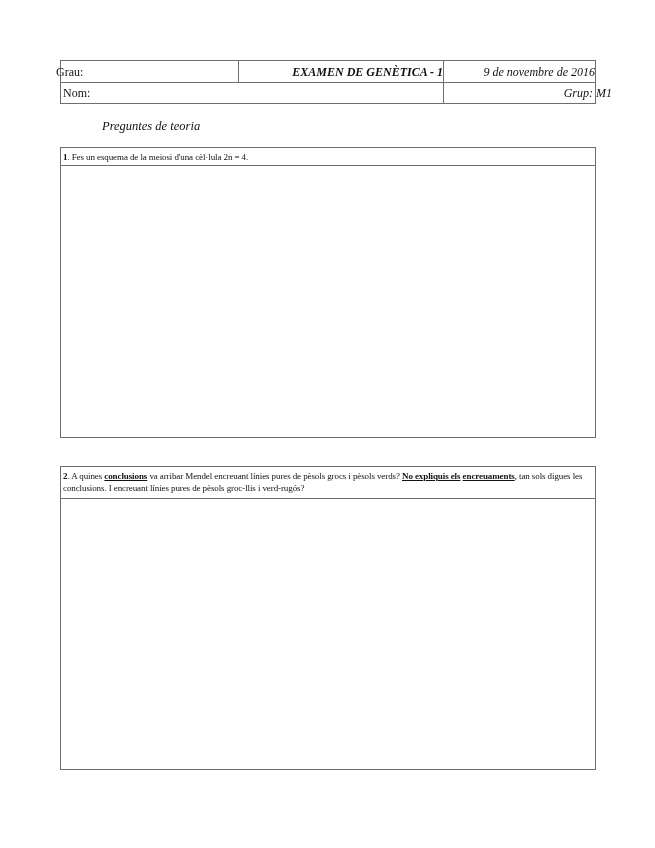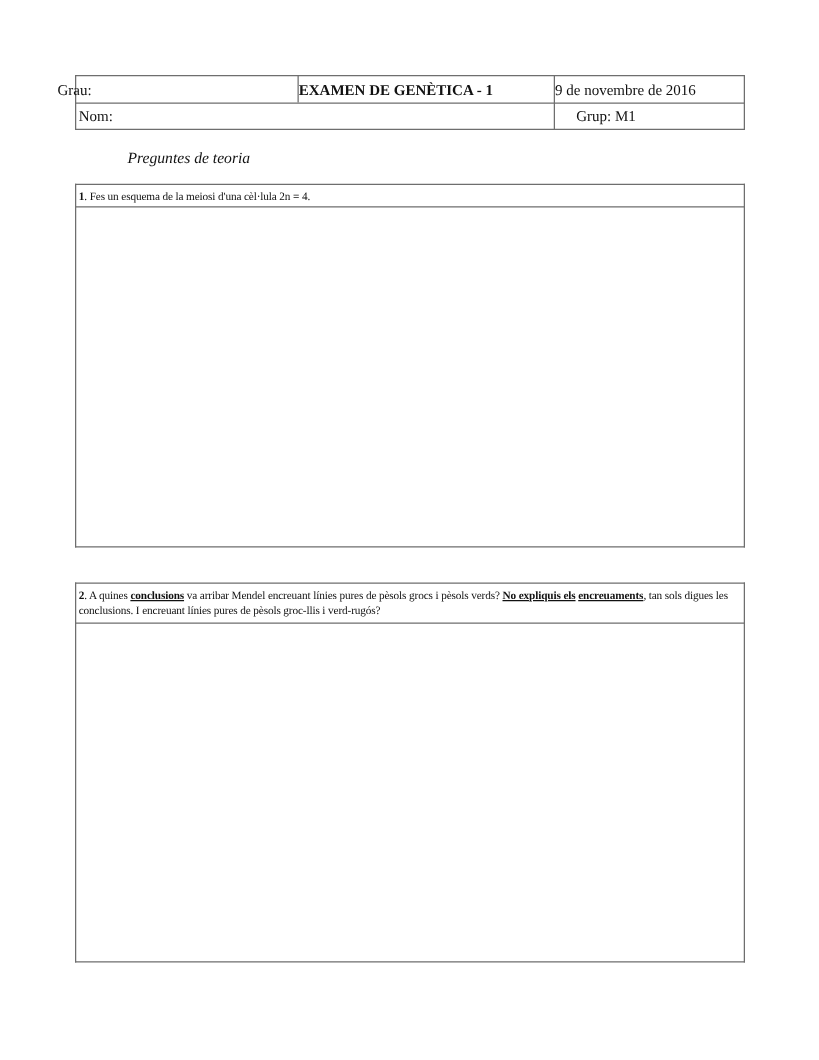--- a/index.html
+++ b/index.html
@@ -2,40 +2,40 @@
 <html><head>
   <meta charset="utf-8">
   <style>
     html, body { margin: 0; padding: 0; background: #ffffff; }
     body { width: 655px; height: 848px; position: relative; overflow: hidden;
            font-family: "Liberation Serif", "DejaVu Serif", serif; color: #111; }
     .line-h { position: absolute; height: 1px; background: #6e6e6e; }
     .line-v { position: absolute; width: 1px; background: #6e6e6e; }
     .cell { position: absolute; font-size: 12px; line-height: 14px; white-space: nowrap; }
     .bold { font-weight: bold; }
-    .center { text-align: left; }
+    .center { text-align: right; font-style: italic; }
     .section { position: absolute; left: 62px; top: 119px; font-style: italic; font-size: 12.5px; margin-left: 40px; }
     .q { position: absolute; font-size: 9px; line-height: 12px; letter-spacing: -0.1px; }
     .q b { font-weight: bold; }
     .u { text-decoration: underline; font-weight: bold; }
     .answer { position: absolute; }
   </style>
 </head>
 <body>
 
 <div>
   <div class="line-h" style="left:60px; top:60px; width:536px;"></div>
   <div class="line-h" style="left:60px; top:82px; width:536px;"></div>
   <div class="line-h" style="left:60px; top:103px; width:536px;"></div>
   <div class="line-v" style="left:60px; top:60px; height:44px;"></div>
   <div class="line-v" style="left:595px; top:60px; height:44px;"></div>
   <div class="line-v" style="left:238px; top:60px; height:22px;"></div>
   <div class="line-v" style="left:443px; top:60px; height:44px;"></div>
 
-  <div class="cell" style="left:46px; top:65px;text-align:center;">Grau:</div>
+  <div class="cell" style="left:56px; top:65px;text-align:center;">Grau:</div>
   <div class="cell bold center" style="left:239px; top:65px; width:204px;">EXAMEN DE GENÈTICA - 1</div>
   <div class="cell center" style="left:444px; top:65px; width:151px;">9 de novembre de 2016</div>
   <div class="cell" style="left:63px; top:86px;">Nom:</div>
   <div class="cell center" style="left:461px; top:86px; width:151px;">Grup: M1</div>
 </div>
 
 <div class="section">Preguntes de teoria</div>
 
 <div>
   <div class="line-h" style="left:60px; top:147px; width:536px;"></div>

